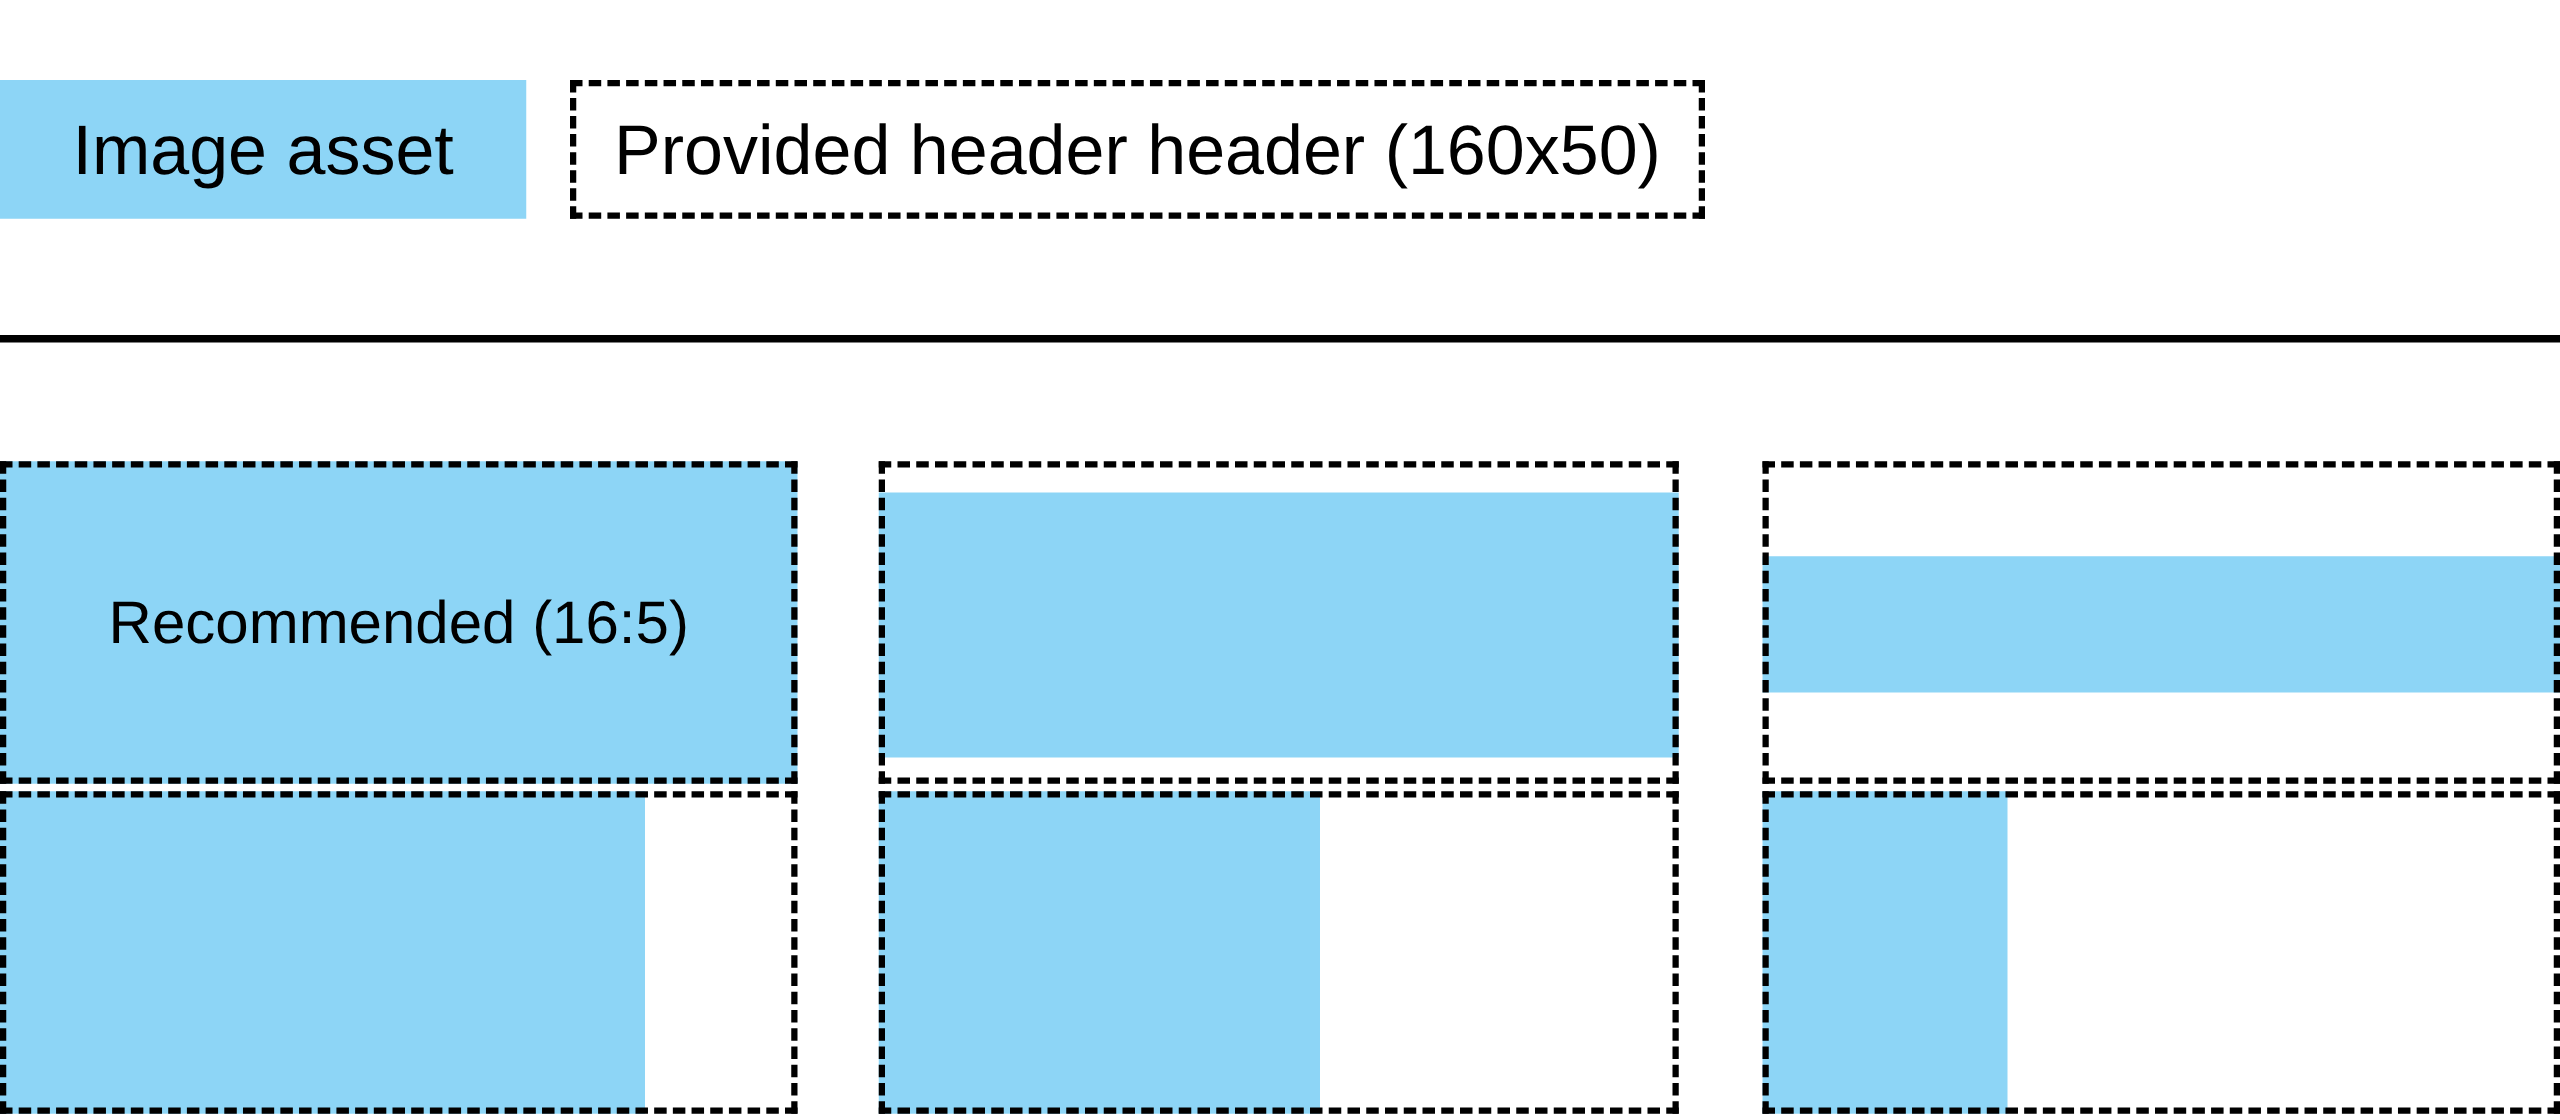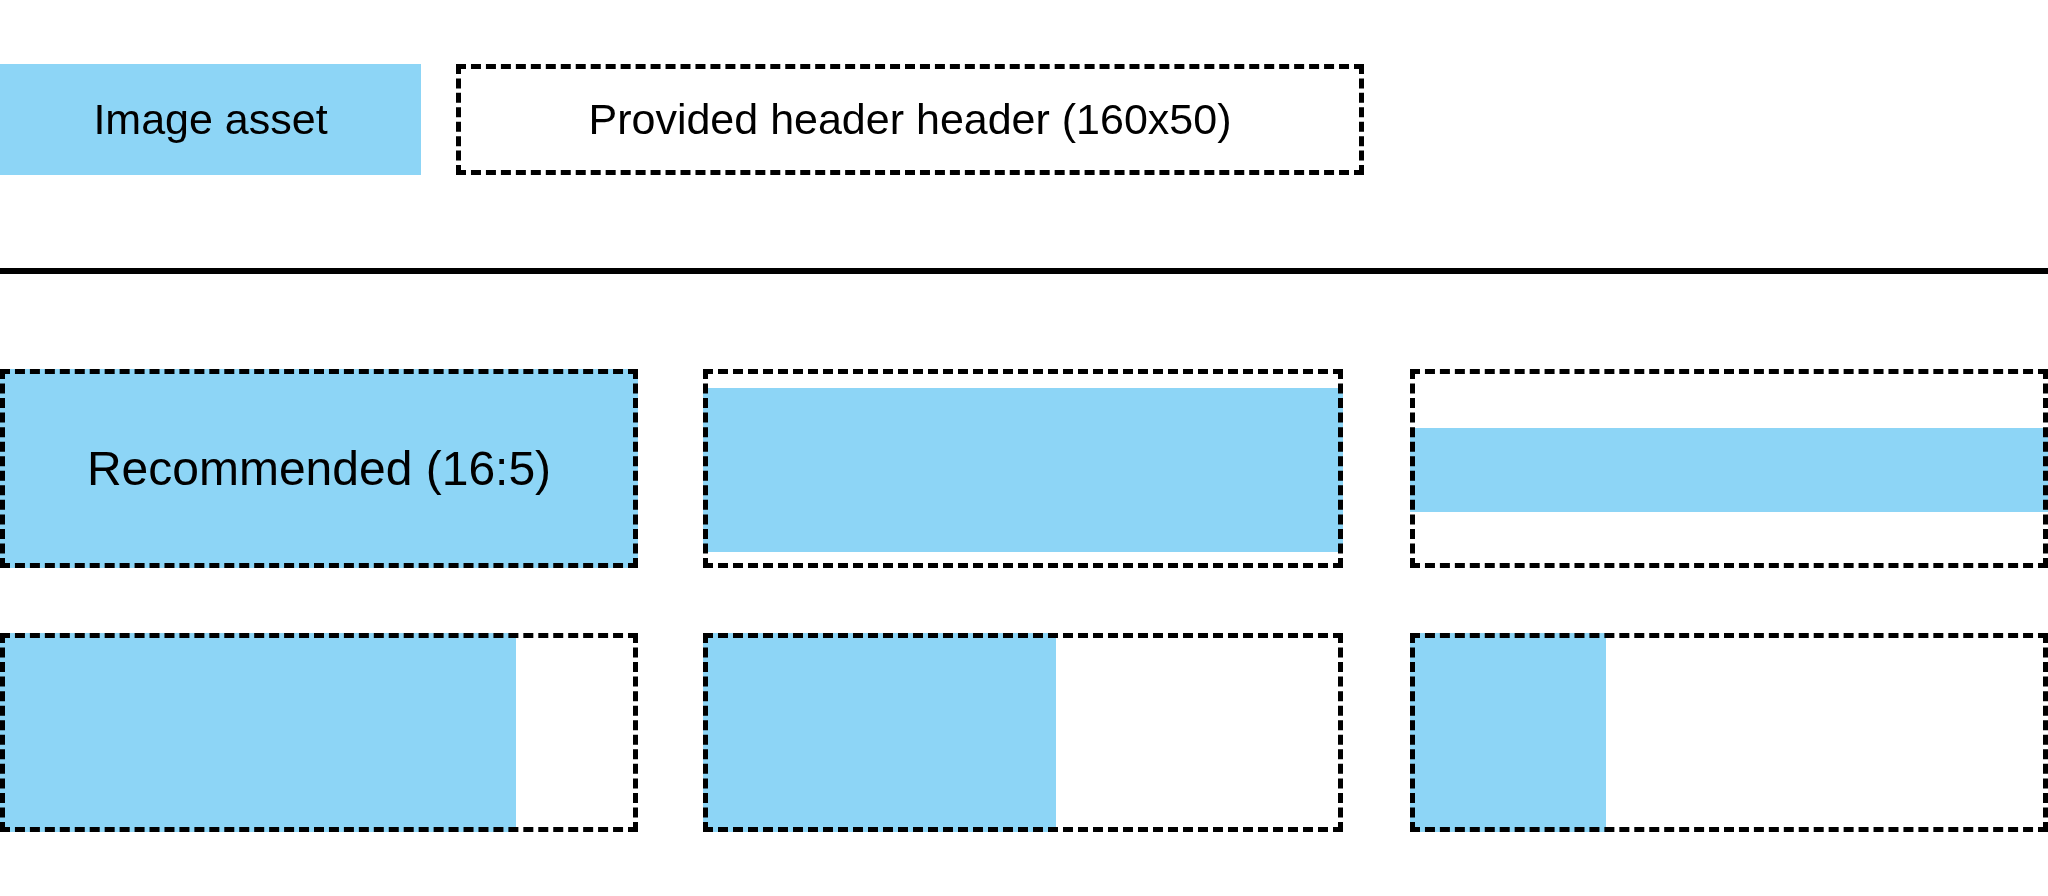--- a/index.html
+++ b/index.html
@@ -28,38 +28,38 @@
   .legend-space {
     position: absolute;
     left: 456px; top: 64px;
     width: 908px; height: 111px;
     box-sizing: border-box;
     border: 5px dashed #000000;
     background: #ffffff;
     display: flex; align-items: center; justify-content: center;
   }
   .legend-label {
-    font-size: 43px;
+    font-size: 56px;
     font-weight: 500;
     letter-spacing: 0px;
     white-space: nowrap;
   }
 
   
   .divider {
     position: absolute;
     left: 0; top: 268px;
     width: 2048px; height: 6px;
     background: #000000;
   }
 
   
   .cell {
     position: absolute;
-    height: 199px;
+    height: 258px;
     box-sizing: border-box;
   }
   .cell.r1 { top: 369px; }
   .cell.r2 { top: 633px; }
   .cell.c1 { left: 0;      width: 638px; }
   .cell.c2 { left: 703px;  width: 640px; }
   .cell.c3 { left: 1410px; width: 638px; }
 
   .fill {
     position: absolute;

